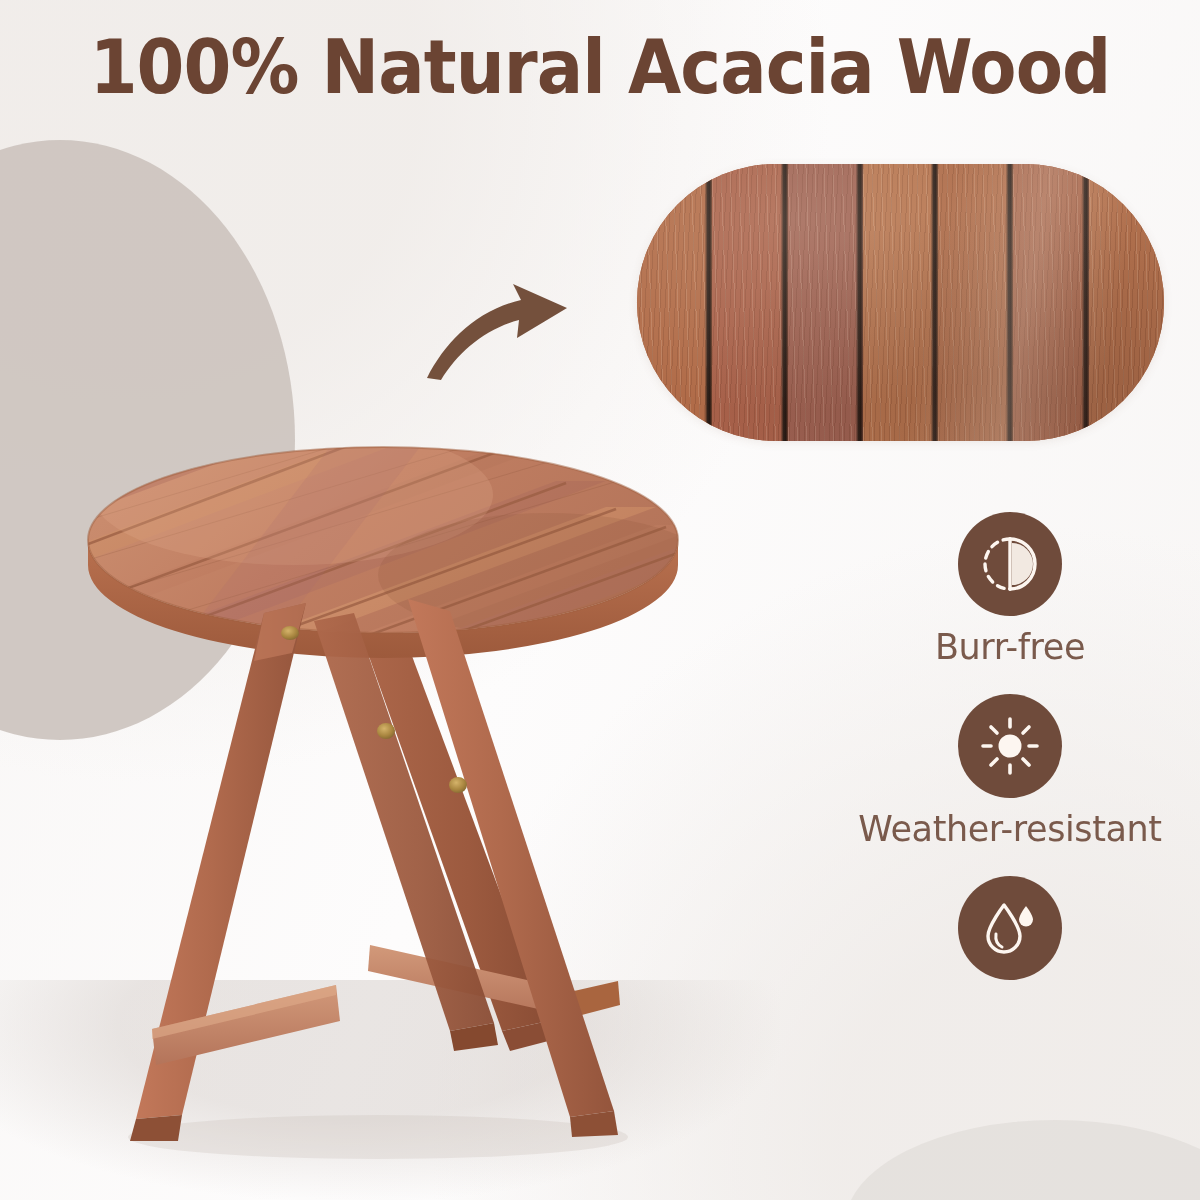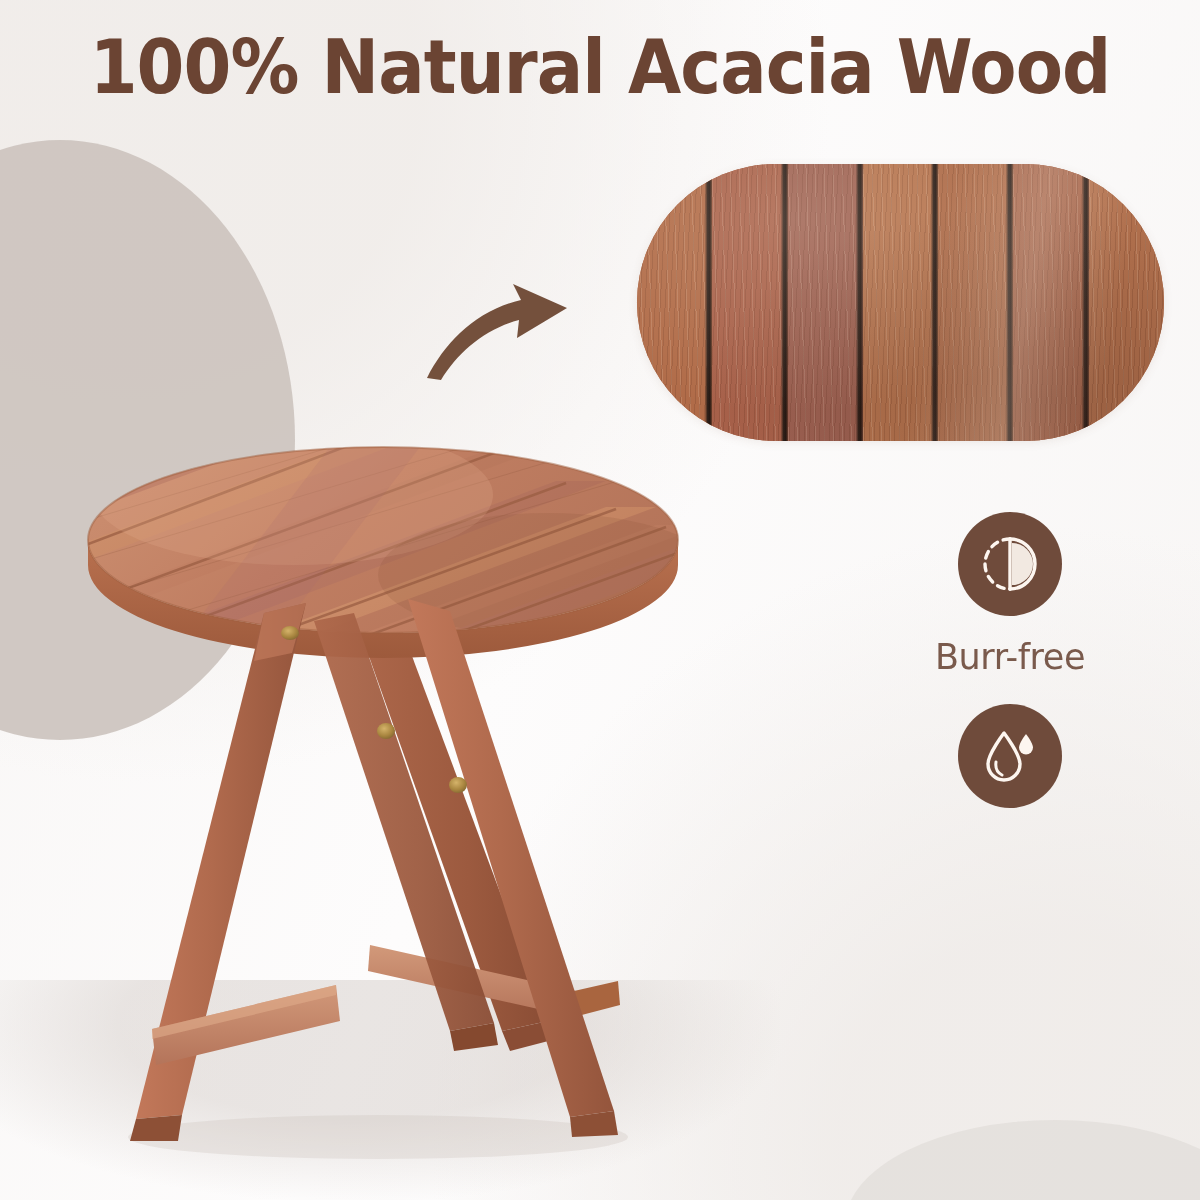--- a/index.html
+++ b/index.html
@@ -124,21 +124,21 @@
   }
   .feature { text-align: center; margin-bottom: 26px; }
   .feature .badge {
     width: 104px; height: 104px;
     margin: 0 auto;
     border-radius: 50%;
     background: #6f4b3b;
     display: flex; align-items: center; justify-content: center;
   }
   .feature .label {
-    margin-top: 20px;
+    margin-top: 10px;
     color: #7a5a4c;
     font-family: "DejaVu Sans", sans-serif;
     font-size: 35px;
     line-height: 1.2;
     white-space: nowrap;
     letter-spacing: -.4px;
   }
 </style>
 </head>
 <body>
@@ -313,20 +313,38 @@
           <path d="M31 6 A25 25 0 0 0 31 56" fill="none" stroke="#fdf6f0" stroke-width="3.4" stroke-linecap="round" stroke-dasharray="7 6"></path>
           <path d="M31 6 A25 25 0 0 1 31 56" fill="none" stroke="#fdf6f0" stroke-width="3.4" stroke-linecap="round"></path>
           <line x1="31" y1="6" x2="31" y2="56" stroke="#fdf6f0" stroke-width="3.4" stroke-linecap="round"></line>
           <path d="M31 11 A20 20 0 0 1 31 51 Z" fill="#fdf6f0" opacity=".0"></path>
           <path d="M33 10 A21 21 0 0 1 33 52 Z" fill="#fdf6f0" opacity=".92"></path>
         </svg>
       </div>
       <div class="label">Burr-free</div>
     </div>
 
+    <div class="feature">
+      <div class="badge">
+        <svg width="60" height="60" viewBox="0 0 60 60">
+          <circle cx="30" cy="30" r="11.5" fill="#fdf6f0"></circle>
+          <g stroke="#fdf6f0" stroke-width="3.6" stroke-linecap="round">
+            <line x1="30" y1="3" x2="30" y2="11"></line>
+            <line x1="30" y1="49" x2="30" y2="57"></line>
+            <line x1="3" y1="30" x2="11" y2="30"></line>
+            <line x1="49" y1="30" x2="57" y2="30"></line>
+            <line x1="11" y1="11" x2="17" y2="17"></line>
+            <line x1="43" y1="43" x2="49" y2="49"></line>
+            <line x1="11" y1="49" x2="17" y2="43"></line>
+            <line x1="43" y1="17" x2="49" y2="11"></line>
+          </g>
+        </svg>
+      </div>
+      <div class="label">Weather-resistant</div>
+    </div>
 
     <div class="feature">
       <div class="badge">
         <svg width="62" height="62" viewBox="0 0 62 62">
           <path d="M25 8 C25 8 9 29 9 39 A16 16 0 0 0 41 39 C41 29 25 8 25 8 Z" fill="none" stroke="#fdf6f0" stroke-width="3.4" stroke-linejoin="round"></path>
           <path d="M17 37 C16 44 19 48 23 50" fill="none" stroke="#fdf6f0" stroke-width="3" stroke-linecap="round"></path>
           <path d="M47 9 C47 9 40 18 40 22.5 A7 7 0 0 0 54 22.5 C54 18 47 9 47 9 Z" fill="#fdf6f0"></path>
         </svg>
       </div>
     </div>

